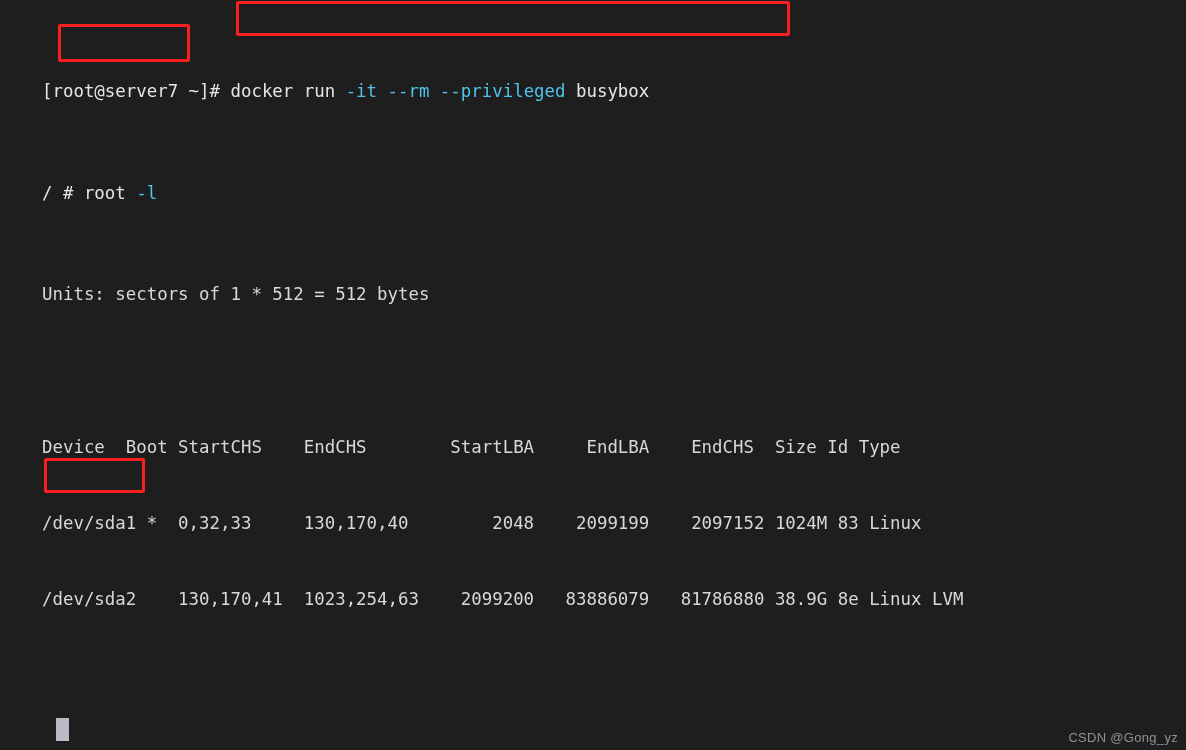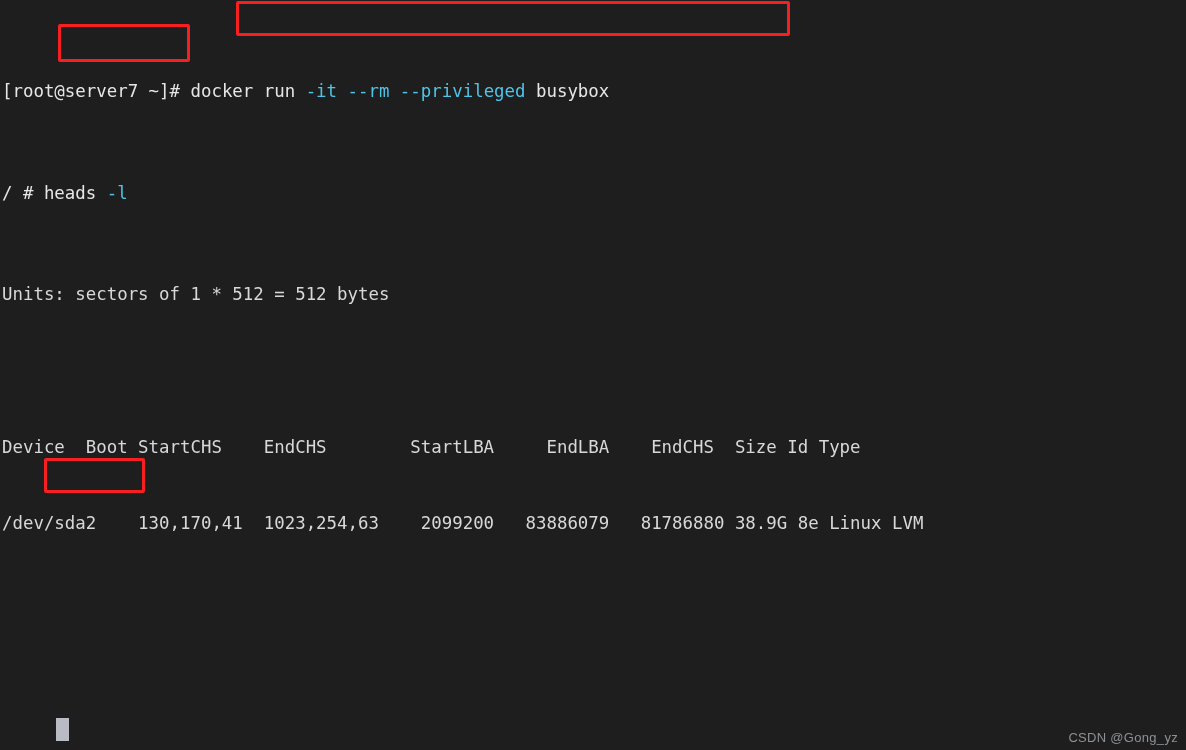--- a/index.html
+++ b/index.html
@@ -25,20 +25,21 @@
     font-size: 17.4px;
     line-height: 25.4px;
     letter-spacing: 0px;
     white-space: pre;
     color: #d8d8d8;
   }
   .line {
     height: 25.4px;
     white-space: pre;
     padding-left: 2px;
+    margin-left: 40px;
   }
   .w  { color: #e6e6e6; }
   .cy { color: #4fc3e8; }
 
   
   .annbox {
     position: absolute;
     border: 3px solid #f5201f;
     border-radius: 2px;
     box-sizing: border-box;
@@ -70,25 +71,26 @@
 </style>
 </head>
 <body>
 
 <div id="screen">
 
   <div id="terminal">
 
     <div class="line"><span class="w">[root@server7 ~]# </span><span class="w">docker run </span><span class="cy">-it --rm --privileged</span><span class="w"> busybox</span></div>
 
-    <div class="line"><span class="w">/ # </span><span class="w">heads </span><span class="cy">-l</span></div>
+    <div class="line"><span class="w">/ # </span><span class="w">root </span><span class="cy">-l</span></div>
 
     <div class="line">Units: sectors of 1 * 512 = 512 bytes</div>
     <div class="line"></div>
     <div class="line">Device  Boot StartCHS    EndCHS        StartLBA     EndLBA    EndCHS  Size Id Type</div>
+    <div class="line">/dev/sda1 *  0,32,33     130,170,40        2048    2099199    2097152 1024M 83 Linux</div>
     <div class="line">/dev/sda2    130,170,41  1023,254,63    2099200   83886079   81786880 38.9G 8e Linux LVM</div>
     
     
     
     
     
     
     
     
     

